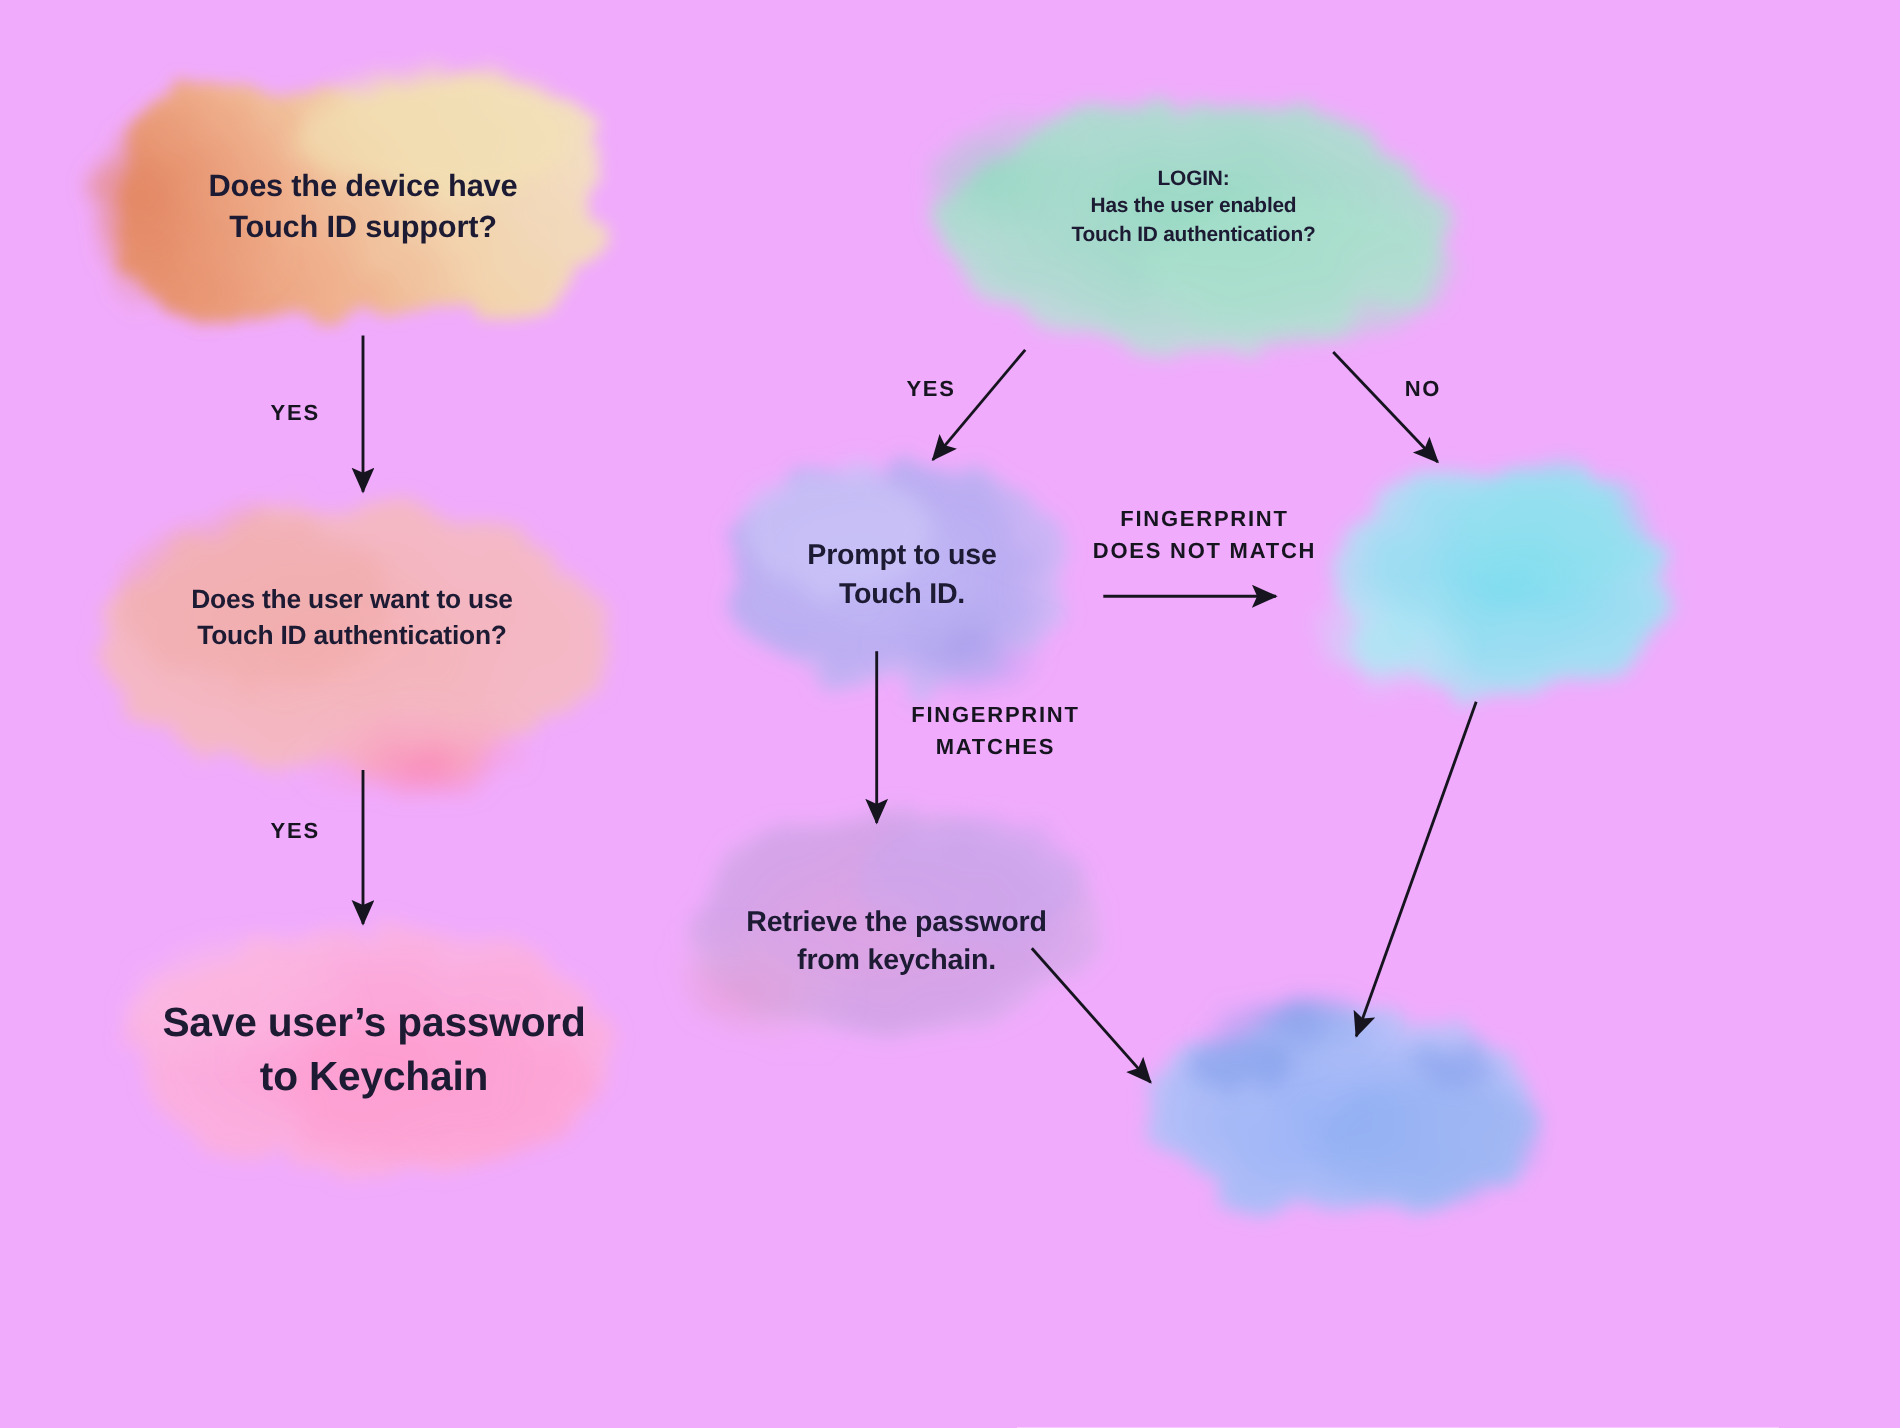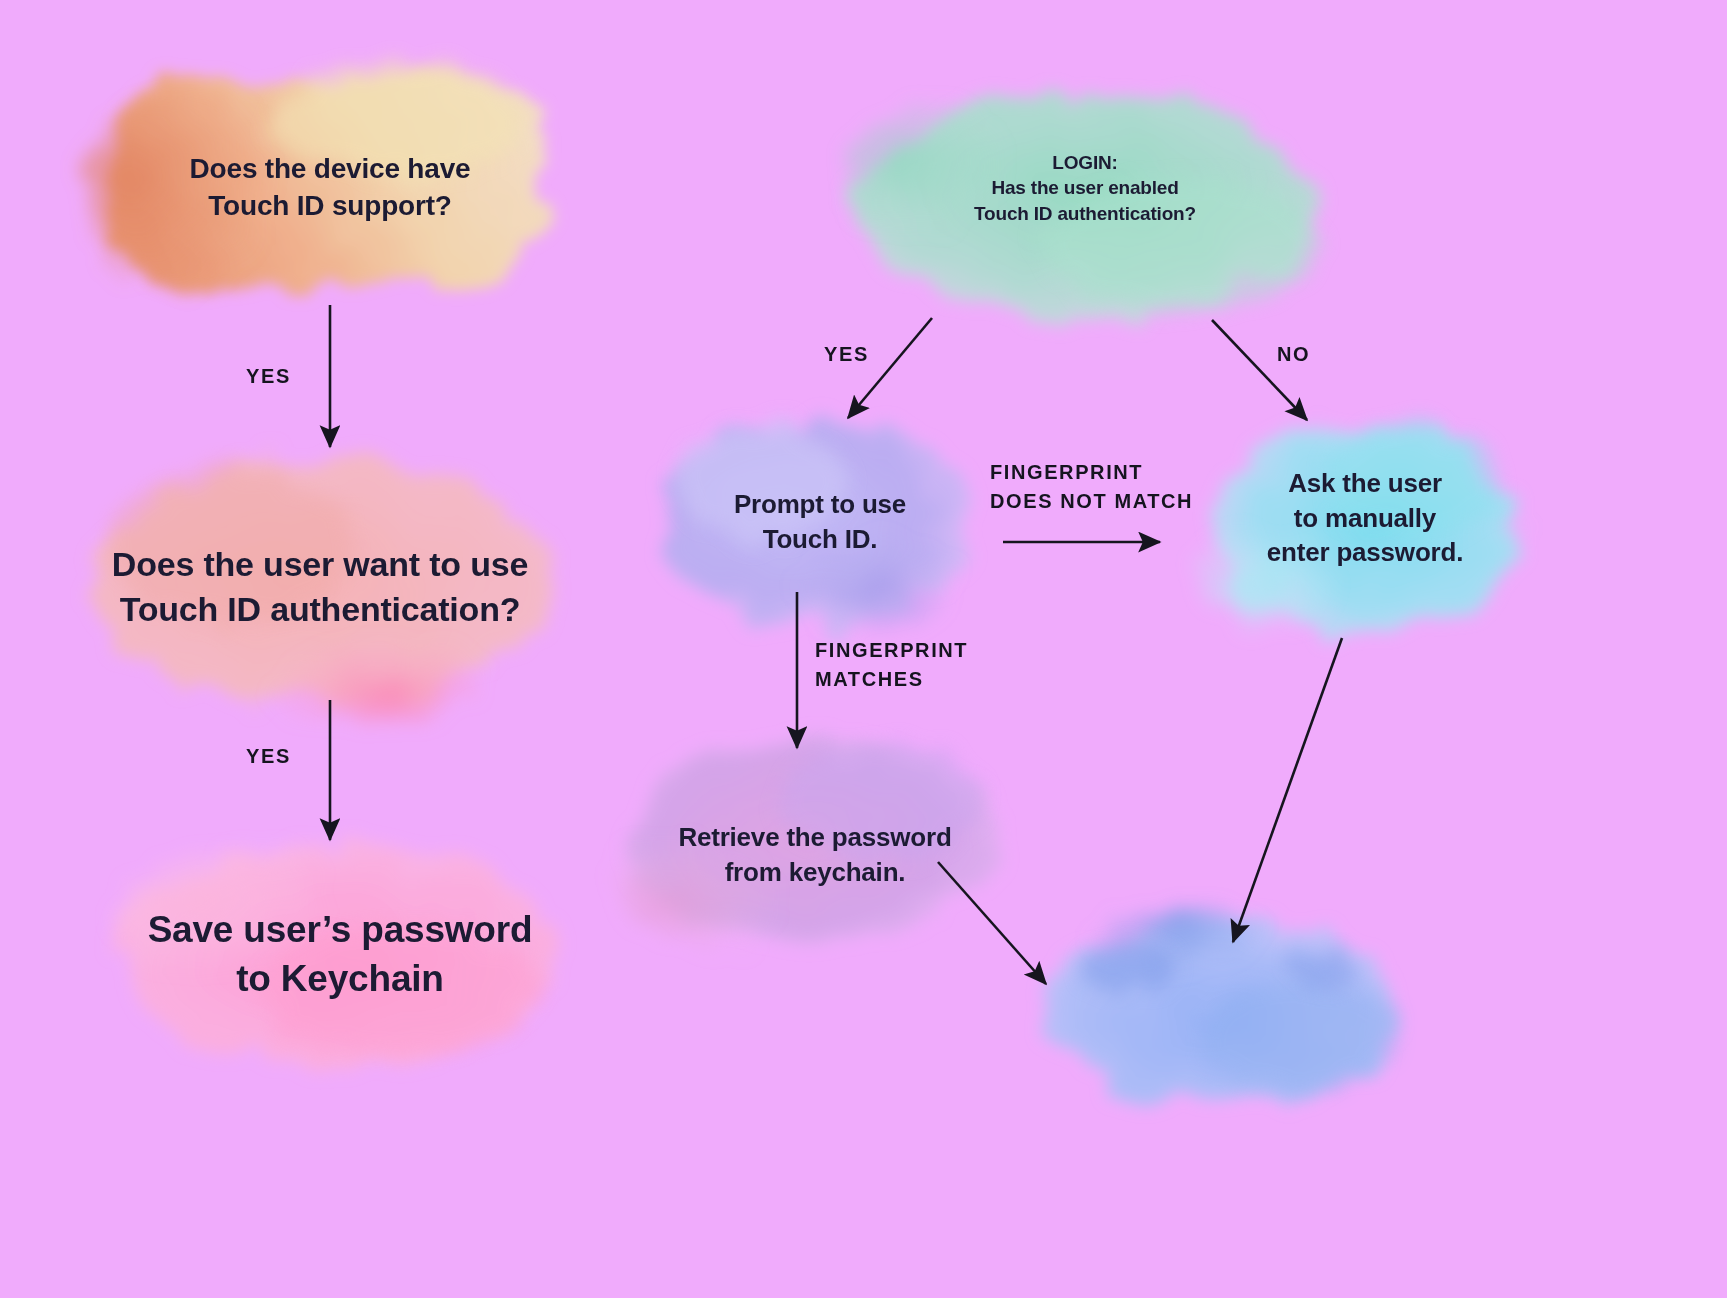--- a/index.html
+++ b/index.html
@@ -46,21 +46,21 @@
   .edge-label {
     position: absolute;
     color: #15141f;
     font-weight: bold;
     font-size: 20px;
     letter-spacing: 1.6px;
     line-height: 1.45;
     white-space: pre-line;
     z-index: 6;
   }
-  .lbl-center { text-align: left; }
+  .lbl-center { text-align: center; }
 </style>
 </head>
 <body>
 
 <div id="canvas">
 
   <svg id="blob-layer" viewBox="0 0 1727 1298" xmlns="http://www.w3.org/2000/svg">
     <defs>
       <filter id="wc" x="-35%" y="-35%" width="170%" height="170%">
         <feTurbulence type="fractalNoise" baseFrequency="0.022 0.03" numOctaves="4" seed="7" result="n"></feTurbulence>
@@ -225,36 +225,33 @@
       <path d="M 1003 542 L 1160 542"></path>
       <path d="M 797 592 L 797 748"></path>
       <path d="M 938 862 L 1046 984"></path>
       <path d="M 1342 638 L 1233 942"></path>
     </g>
   </svg>
 
   <div class="node-text" style="left:100px; top:150px; width:460px; font-size:28px;">Does the device have
 Touch ID support?</div>
 
-  <div class="node-text" style="left:85px; top:542px; width:470px; font-size:34px;">Does the user want to use
+  <div class="node-text" style="left:85px; top:530px; width:470px; font-size:24px;">Does the user want to use
 Touch ID authentication?</div>
 
   <div class="node-text" style="left:120px; top:905px; width:440px; font-size:37px;">Save user’s password
 to Keychain</div>
 
   <div class="node-text" style="left:855px; top:150px; width:460px; font-size:19px;">LOGIN:
 Has the user enabled
 Touch ID authentication?</div>
 
   <div class="node-text" style="left:660px; top:487px; width:320px; font-size:26px;">Prompt to use
 Touch ID.</div>
 
-  <div class="node-text" style="left:1205px; top:466px; width:320px; font-size:26px;">Ask the user
-to manually
-enter password.</div>
 
   <div class="node-text" style="left:620px; top:820px; width:390px; font-size:26px;">Retrieve the password
 from keychain.</div>
 
 
   <div class="edge-label" style="left:246px; top:362px;">YES</div>
 
   <div class="edge-label" style="left:246px; top:742px;">YES</div>
 
   <div class="edge-label" style="left:824px; top:340px;">YES</div>

